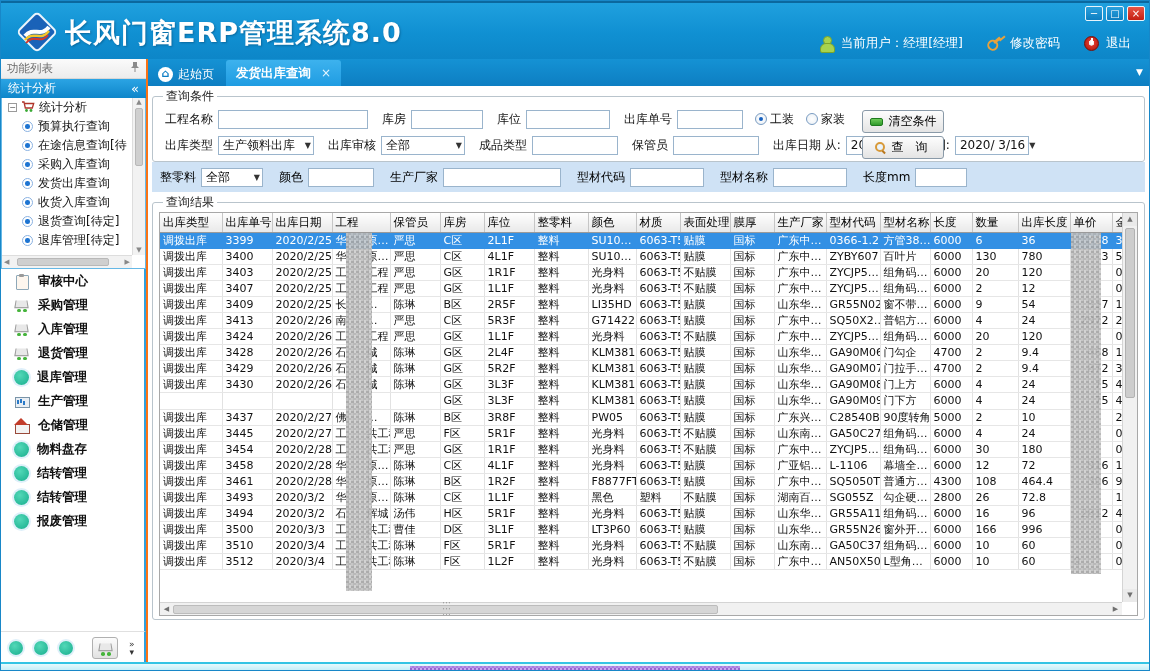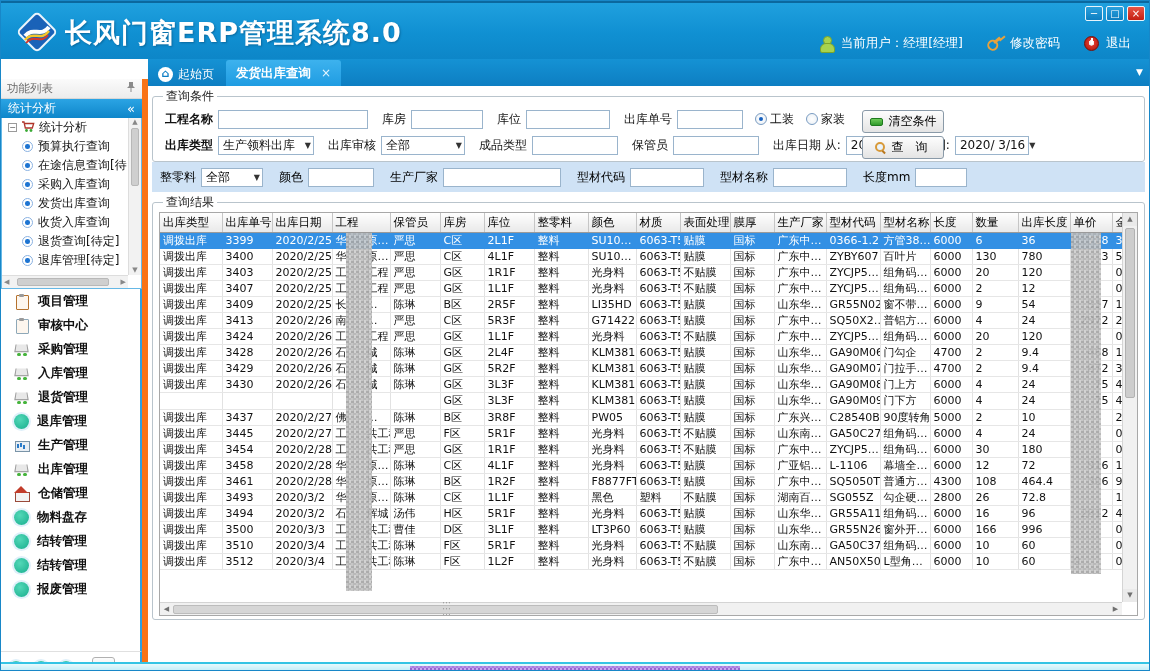--- a/index.html
+++ b/index.html
@@ -24,21 +24,21 @@
   .ico-key { width:16px; height:16px; position:relative; display:inline-block; transform:rotate(-40deg); }
   .ico-key::before { content:""; position:absolute; left:0; top:2px; width:7px; height:7px; border:2.5px solid #e8a23c; border-radius:50%; }
   .ico-key::after { content:""; position:absolute; left:8px; top:5px; width:8px; height:2.5px; background:#e8a23c; box-shadow:5px 2px 0 -0.5px #e8a23c; }
   .ico-power { width:15px; height:15px; border-radius:50%; background:radial-gradient(circle at 50% 45%, #f3f3f3 2.5px, #d9352a 3px, #a91408); position:relative; display:inline-block; border:1px solid #7d0e06; }
   .ico-power::after { content:""; position:absolute; left:6px; top:1px; width:2px; height:6px; background:#fff; }
 
   
   .app { display:flex; height:605px; }
 
   
-  .sidebar { width:147px; background:#fff; border-right:6px solid #f97316; position:relative; flex:none;margin-top:20px; }
+  .sidebar { width:147px; background:#fff; border-right:2px solid #f97316; position:relative; flex:none; }
   .panel-title { height:20px; background:linear-gradient(#fbfbfb,#ececec); color:#6a6a6a; font-size:11.5px; padding:3px 6px; display:flex; justify-content:space-between; align-items:center; border-bottom:1px solid #d7d7d7; }
   .section-hd { height:19px; background:linear-gradient(#2ba4e4,#0e86ca); color:#fff; font-size:12px; padding:2px 7px; display:flex; justify-content:space-between; align-items:center; }
   .section-hd .chev { font-size:13px; cursor:pointer; }
   .tree-box { height:171px; border:1px solid #66b8e6; border-top:none; position:relative; overflow:hidden; }
   .tree { position:absolute; left:0; top:0; right:13px; bottom:13px; overflow:hidden; }
   .tree-row { height:19px; display:flex; align-items:center; font-size:12px; color:#111; white-space:nowrap; }
   .tree-root { padding-left:6px; gap:4px; }
   .tree-item { padding-left:20px; gap:5px; cursor:pointer; }
   .expander { width:9px; height:9px; border:1px solid #9a9a9a; font-size:8px; line-height:7px; text-align:center; color:#555; background:#fff; flex:none; }
   .tdot { width:11px; height:11px; border-radius:50%; border:1px solid #8ab2e2; background:#fff; position:relative; flex:none; }
@@ -75,21 +75,21 @@
   .tab-home { display:flex; align-items:center; gap:5px; color:#fff; font-size:12px; padding:0 12px 0 10px; height:24px; cursor:pointer; }
   .ico-home { width:15px; height:15px; border-radius:50%; background:#fff; color:#0e7ec4; font-size:11px; line-height:14px; text-align:center; font-weight:bold; }
   .tab-active { display:flex; align-items:center; gap:10px; background:linear-gradient(#3db2ee,#1f9ce2); color:#fff; font-size:12.5px; font-weight:bold; padding:0 10px; height:26px; border-radius:3px 3px 0 0; cursor:pointer; }
   .tab-close { font-weight:normal; font-size:12px; color:#e6f6ff; cursor:pointer; }
   .tab-overflow { position:absolute; right:6px; top:8px; color:#fff; font-size:9px; cursor:pointer; }
 
   fieldset { border:1px solid #b9c4cc; border-radius:3px; margin:2px 4px 0 4px; padding:1px 6px 3px 6px; position:relative; }
   legend { font-size:12px; color:#222; padding:0 3px; margin-left:4px; }
   .qrow { display:flex; align-items:center; height:26px; font-size:12px; color:#111; white-space:nowrap; }
   .qrow label { margin:0 5px 0 14px; }
-  .qrow label:first-child { margin-left:6px;font-weight:bold; }
+  .qrow label:first-child { margin-left:6px; }
   input.tb { height:19px; border:1px solid #9ab4cc; background:#fff; font-size:12px; padding:0 3px; font-family:inherit; }
   .combo { height:19px; border:1px solid #9ab4cc; background:#fff; font-size:12px; display:inline-flex; align-items:center; padding:0 2px 0 4px; justify-content:space-between; cursor:pointer; }
   .combo .car { font-size:8px; color:#333; margin-left:4px; }
   .radio { width:12px; height:12px; border-radius:50%; border:1px solid #7a9cc2; background:radial-gradient(#fff,#e8eef4); display:inline-block; position:relative; margin:0 3px 0 12px; vertical-align:-2px; cursor:pointer; }
   .radio.on::after { content:""; position:absolute; left:3px; top:3px; width:4px; height:4px; border-radius:50%; background:#1560c0; }
   .qbtn { position:absolute; right:200px; width:82px; height:23px; background:linear-gradient(#fdfdfd,#e4e4e4); border:1px solid #8a9aa8; border-radius:3px; font-size:12px; display:flex; align-items:center; justify-content:center; gap:6px; cursor:pointer; font-family:inherit; }
   .qbtn.clear { top:5px; }
   .qbtn.search { top:31px; letter-spacing:4px; }
   .ico-eraser { width:13px; height:8px; background:linear-gradient(#6ecb5a,#2f9a2a); border:1px solid #1e7a1e; border-radius:2px; }
   .ico-mag { width:11px; height:11px; position:relative; }
@@ -219,24 +219,20 @@
       </div>
       <div class="vscroll-mini">▲<div class="thumb"></div><div style="position:absolute;bottom:1px;left:0;right:0;">▼</div></div>
       <div class="hscroll-mini">
           <span style="margin-left:2px;">◀</span>
           <div class="thumb"></div>
           <span style="margin-left:auto;margin-right:2px;">▶</span>
         </div>
     </div>
     <ul class="menu">
         <li>
-          <span class="mi mi-clipboard"></span>
-          <span>项目管理</span>
-        </li>
-        <li>
           <span class="mi mi-clipboard2"></span>
           <span>审核中心</span>
         </li>
         <li>
           <span class="mi mi-cart"></span>
           <span>采购管理</span>
         </li>
         <li>
           <span class="mi mi-cart"></span>
           <span>入库管理</span>
@@ -245,24 +241,20 @@
           <span class="mi mi-cart"></span>
           <span>退货管理</span>
         </li>
         <li>
           <span class="mi mi-dot"></span>
           <span>退库管理</span>
         </li>
         <li>
           <span class="mi mi-chart"></span>
           <span>生产管理</span>
-        </li>
-        <li>
-          <span class="mi mi-cart"></span>
-          <span>出库管理</span>
         </li>
         <li>
           <span class="mi mi-home"></span>
           <span>仓储管理</span>
         </li>
         <li>
           <span class="mi mi-dot"></span>
           <span>物料盘存</span>
         </li>
         <li>

